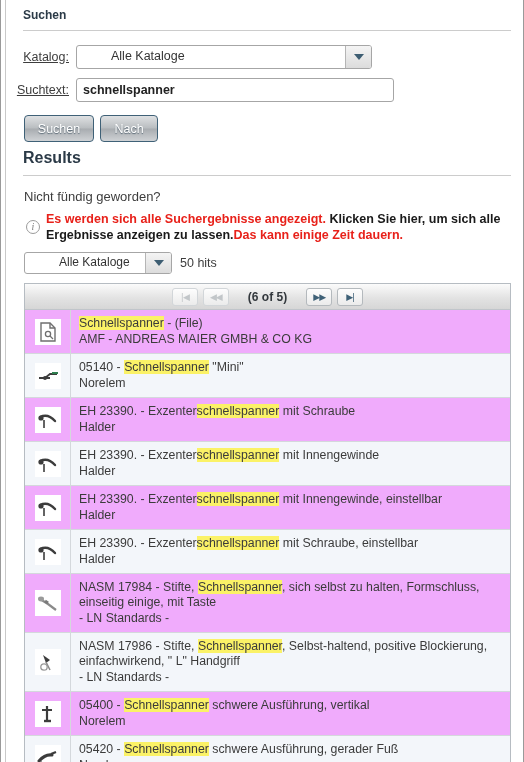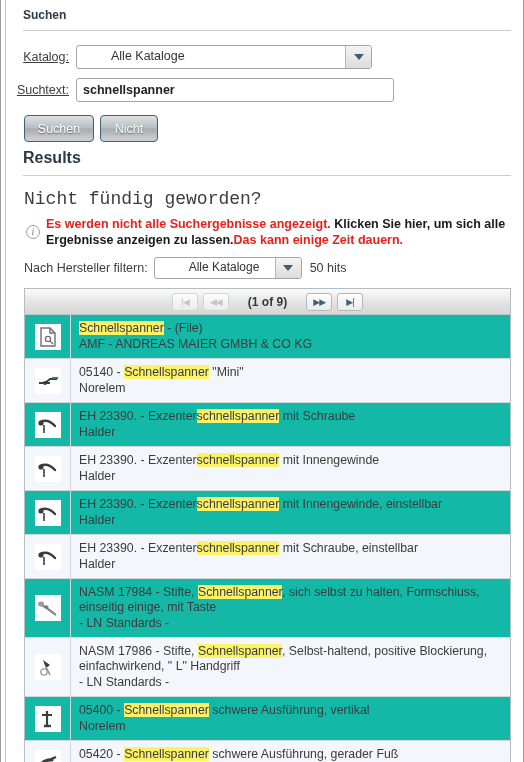--- a/index.html
+++ b/index.html
@@ -85,23 +85,22 @@
     text-shadow: 0 1px 1px rgba(60,80,95,0.75);
     cursor: pointer; padding: 0 12px;
   }
   .btn.narrow { min-width: 58px; }
   .results-label {
     font-size: 16px; font-weight: bold; color: #2b3a47;
     padding: 7px 0 0 9px;
   }
   
   .notice-q {
-    font-size: 18px; color: #3d3d3d;
+    font-size: 13px; color: #3d3d3d;
     padding: 13px 0 0 10px;
-    font-family: Liberation Mono, monospace;
   }
   .notice-box {
     display: flex; align-items: flex-start;
     padding: 7px 6px 0 12px;
   }
   .info-icon {
     width: 14px; height: 14px; border-radius: 50%;
     border: 1px solid #9b9b9b; color: #7d7d7d;
     font-size: 10px; line-height: 12px; text-align: center;
     font-family: "Liberation Serif", serif; font-style: italic;
@@ -144,21 +143,21 @@
     cursor: pointer;
   }
   .pg-btn.disabled { color: #c2c6c9; border-color: #d2d6d9; cursor: default; }
   .pg-label {
     font-size: 12px; font-weight: bold; color: #33383d;
     padding: 0 14px;
   }
   .row {
     display: flex; align-items: stretch;
     border-bottom: 1px solid #d4d8dc;
-    background: #14b8a6;
+    background: #f0abfc;
   }
   .row.alt { background: #f3f6fa; }
   .row:last-of-type { border-bottom: none; }
   .row-icon {
     width: 46px; flex: none;
     border-right: 1px solid #d4d8dc;
     display: flex; align-items: center; justify-content: center;
   }
   .thumb {
     width: 26px; height: 26px; background: #ffffff;
@@ -190,52 +189,51 @@
       </div>
     </div>
 
     <div class="form-row">
       <div class="form-label">Suchtext:</div>
       <input class="text-input" type="text" value="schnellspanner" style="">
     </div>
 
     <div class="btn-row">
       <button class="btn">Suchen</button>
-      <button class="btn narrow">Nicht</button>
+      <button class="btn narrow">Nach</button>
     </div>
 
   </div>
 
   <div class="results-label">Results</div>
   <div class="hr-line"></div>
 
   <div class="notice-q">Nicht fündig geworden?</div>
 
   <div class="notice-box">
     <div class="info-icon">i</div>
-    <div class="notice-text"><span>Es werden nicht alle Suchergebnisse angezeigt. </span><span class="notice-link">Klicken Sie hier, um sich alle Ergebnisse anzeigen zu lassen.</span><span>Das kann einige Zeit dauern.</span></div>
+    <div class="notice-text"><span>Es werden sich alle Suchergebnisse angezeigt. </span><span class="notice-link">Klicken Sie hier, um sich alle Ergebnisse anzeigen zu lassen.</span><span>Das kann einige Zeit dauern.</span></div>
   </div>
 
   <div class="filter-row">
-    <div class="filter-label">Nach Hersteller filtern:</div>
     <div class="select-box filter-select">
       <div class="select-value">Alle Kataloge</div>
       <div class="select-arrow-btn">
         <span class="tri-down"></span>
       </div>
     </div>
     <div class="hits-text">50 hits</div>
   </div>
 
   <div class="table-wrap">
 
     <div class="pager">
       <div class="pg-btn disabled">|◀</div>
       <div class="pg-btn disabled">◀◀</div>
-      <div class="pg-label">(1 of 9)</div>
+      <div class="pg-label">(6 of 5)</div>
       <div class="pg-btn">▶▶</div>
       <div class="pg-btn">▶|</div>
     </div>
 
     <div id="rows">
           <div class="row">
             <div class="row-icon">
               <div class="thumb">
                 <svg width="18" height="20" viewBox="0 0 18 20">
                   <path d="M2 1 h9 l5 5 v13 h-14 z" fill="#fff" stroke="#6f6f6f" stroke-width="1.4"></path>

